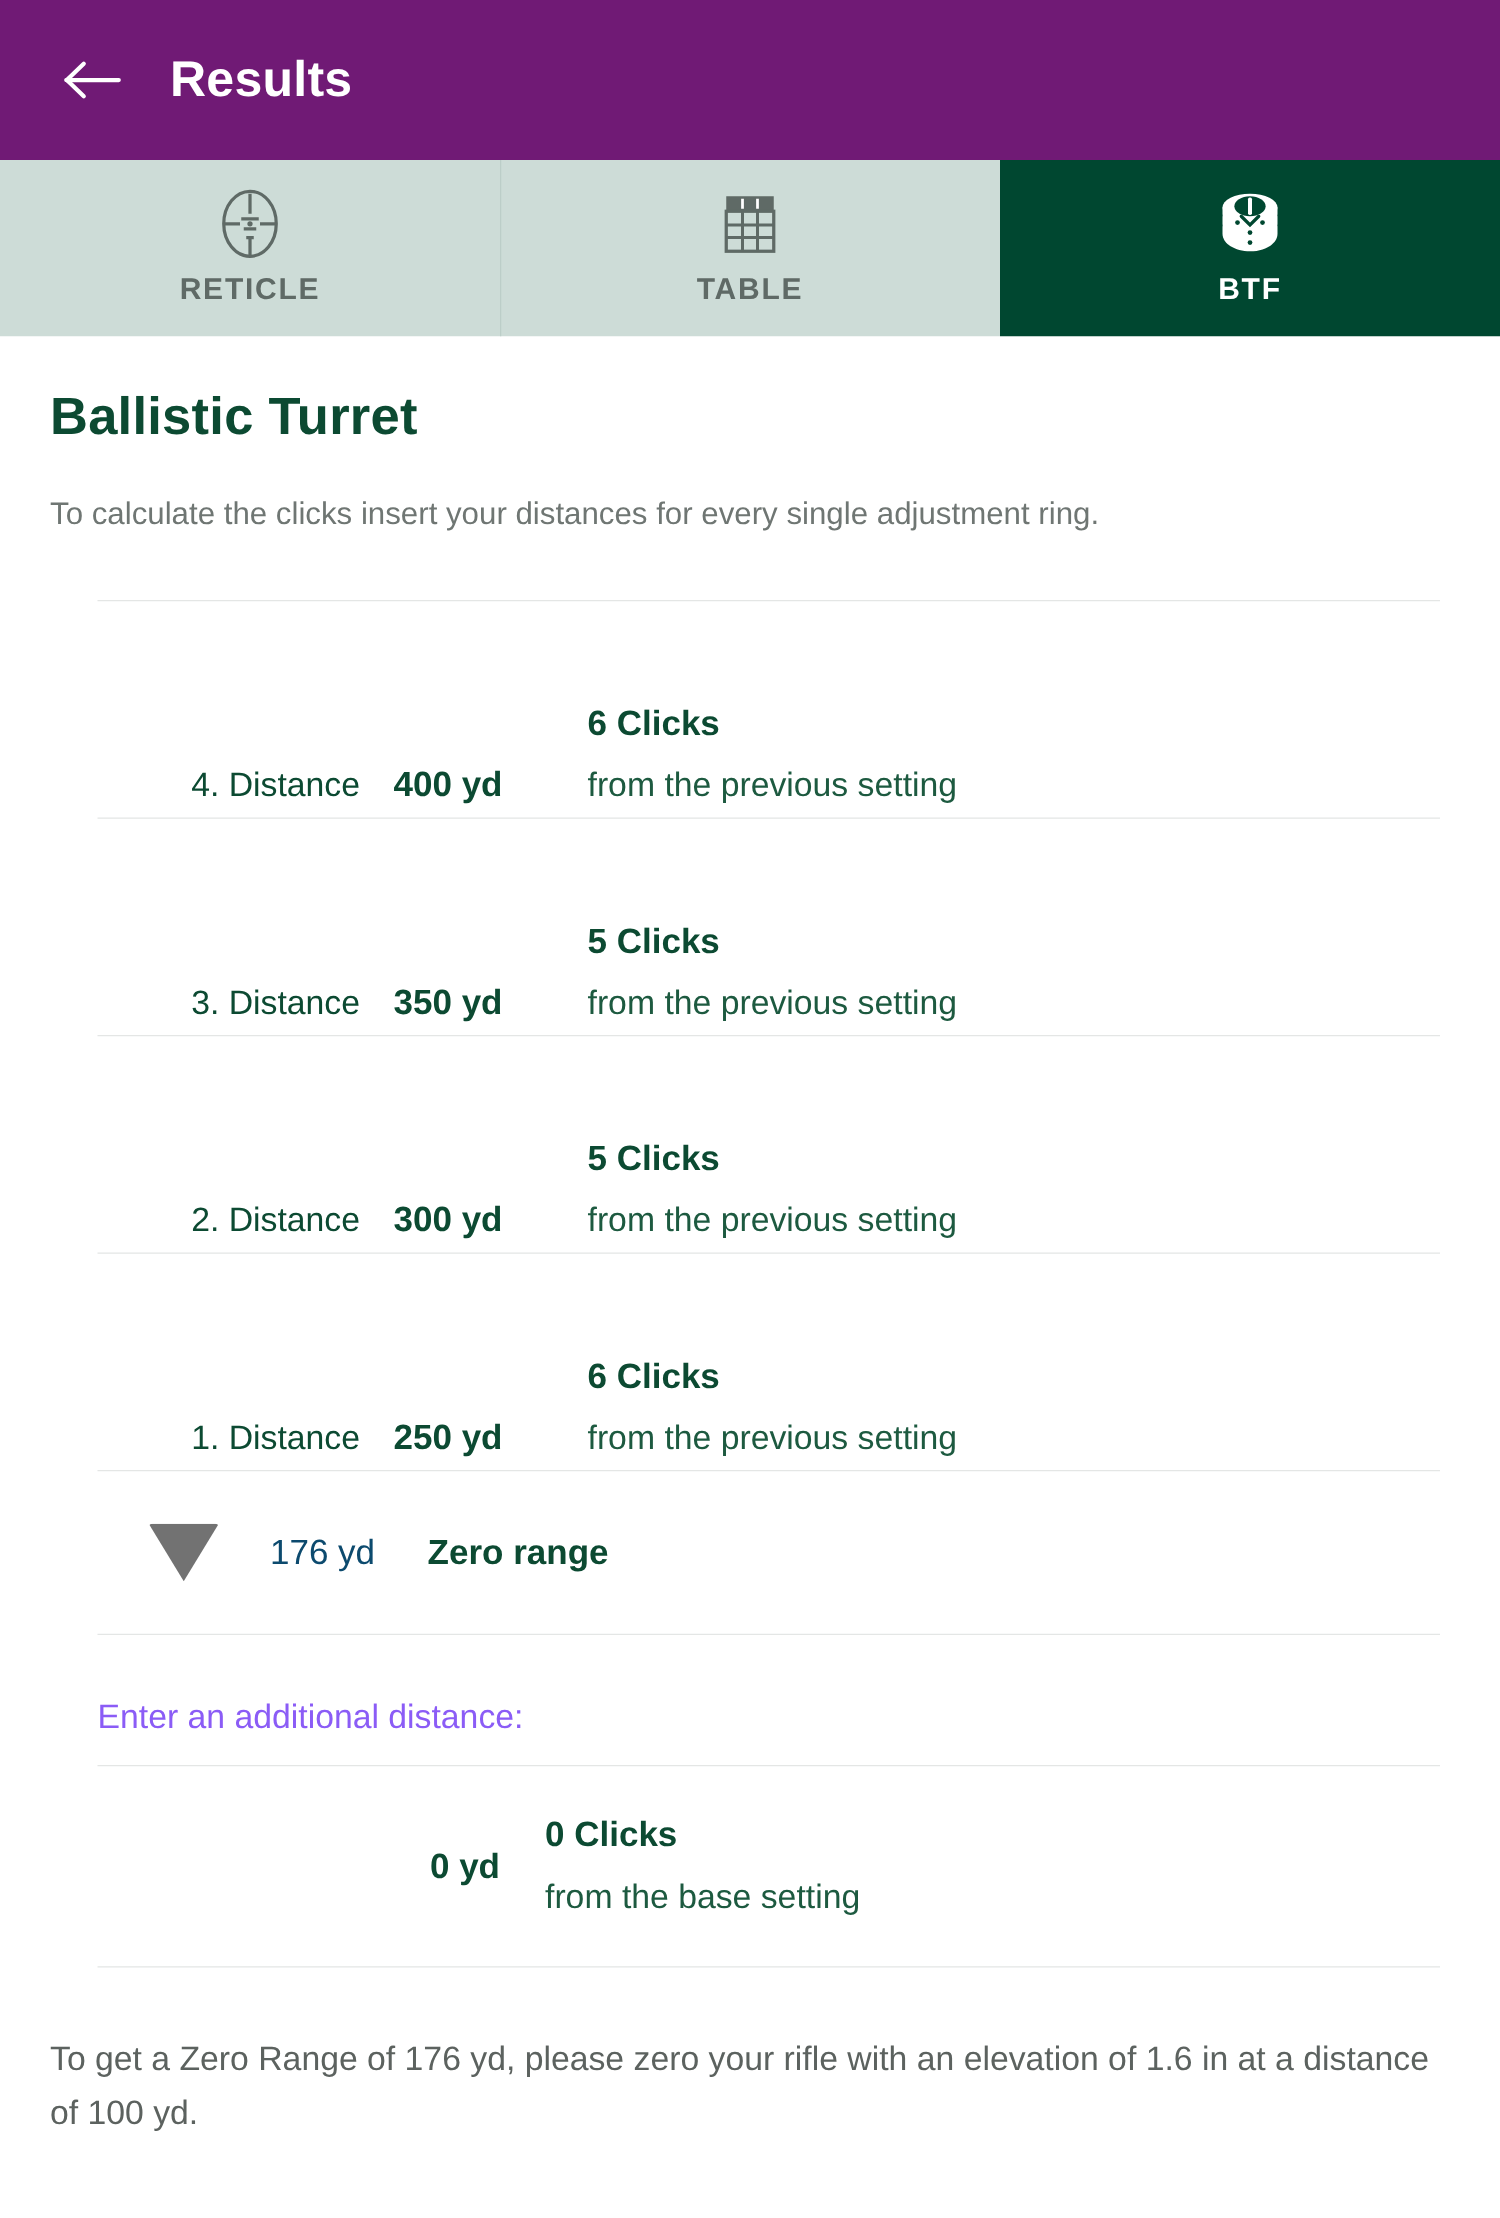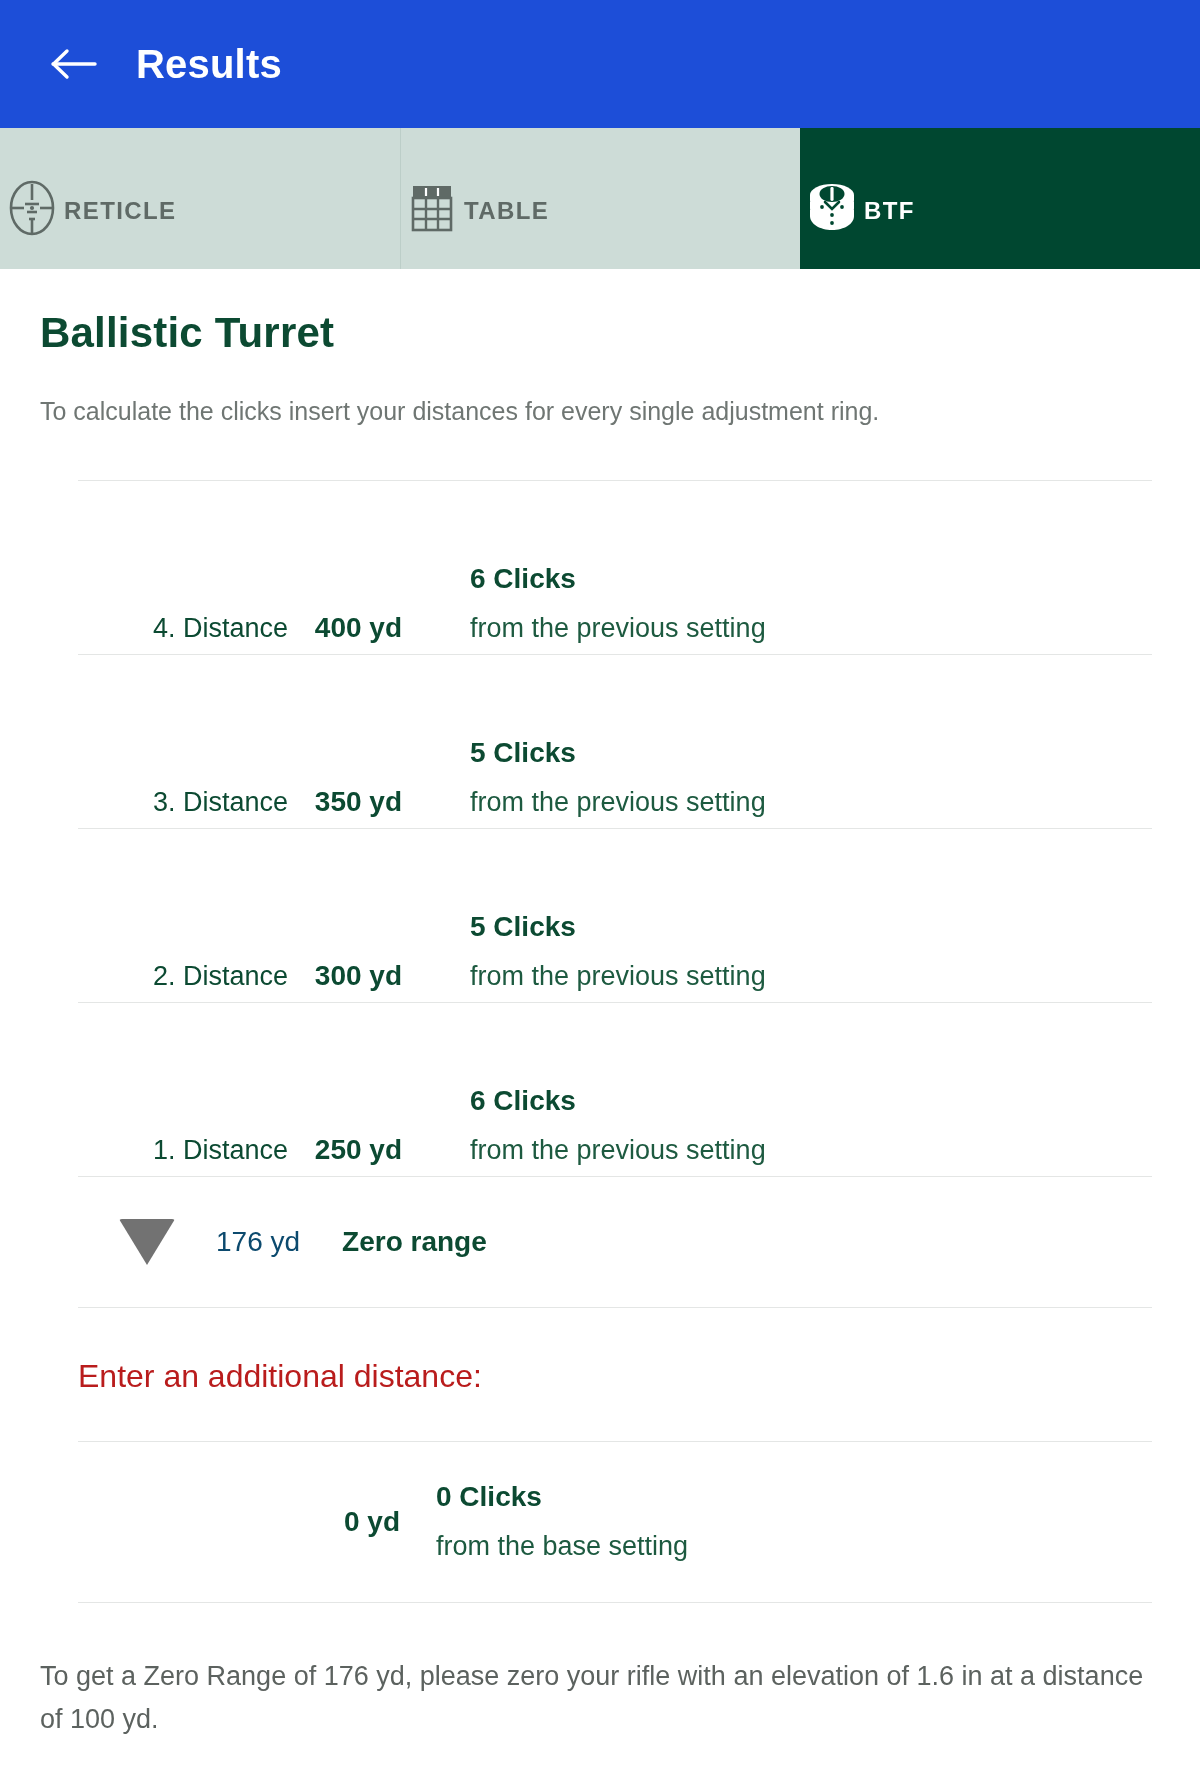--- a/index.html
+++ b/index.html
@@ -14,21 +14,21 @@
     width: 1200px;
     min-height: 1774px;
     background: #ffffff;
     position: relative;
     overflow: hidden;
   }
 
   
   .appbar {
     height: 128px;
-    background: #1d4ed8;
+    background: #701a75;
     display: flex;
     align-items: center;
     padding-left: 46px;
     gap: 34px;
   }
   .back-btn {
     width: 56px;
     height: 56px;
     display: flex;
     align-items: center;
@@ -47,21 +47,21 @@
 
   
   .tabs {
     display: flex;
     height: 141px;
     width: 100%;
   }
   .tab {
     flex: 1 1 0;
     display: flex;
-    flex-direction: row;
+    flex-direction: column;
     align-items: center;
     justify-content: flex-start;
     padding-top: 18px;
     cursor: pointer;
     position: relative;
     background: #cddcd7;
   }
   .tab + .tab::before {
     content: "";
     position: absolute;
@@ -188,23 +188,23 @@
   }
   .zero-label {
     font-size: 28px;
     font-weight: 700;
     color: #0c4a32;
   }
 
   
   .additional-label {
     margin-top: 50px;
-    margin-bottom: 46px;
-    font-size: 32px;
-    color: #b91c1c;
+    margin-bottom: 23px;
+    font-size: 27px;
+    color: #8b5cf6;
   }
   .row-additional {
     display: flex;
     align-items: center;
     min-height: 160px;
     padding: 10px 0;
   }
   .add-distance {
     width: 326px;
     flex: 0 0 326px;

